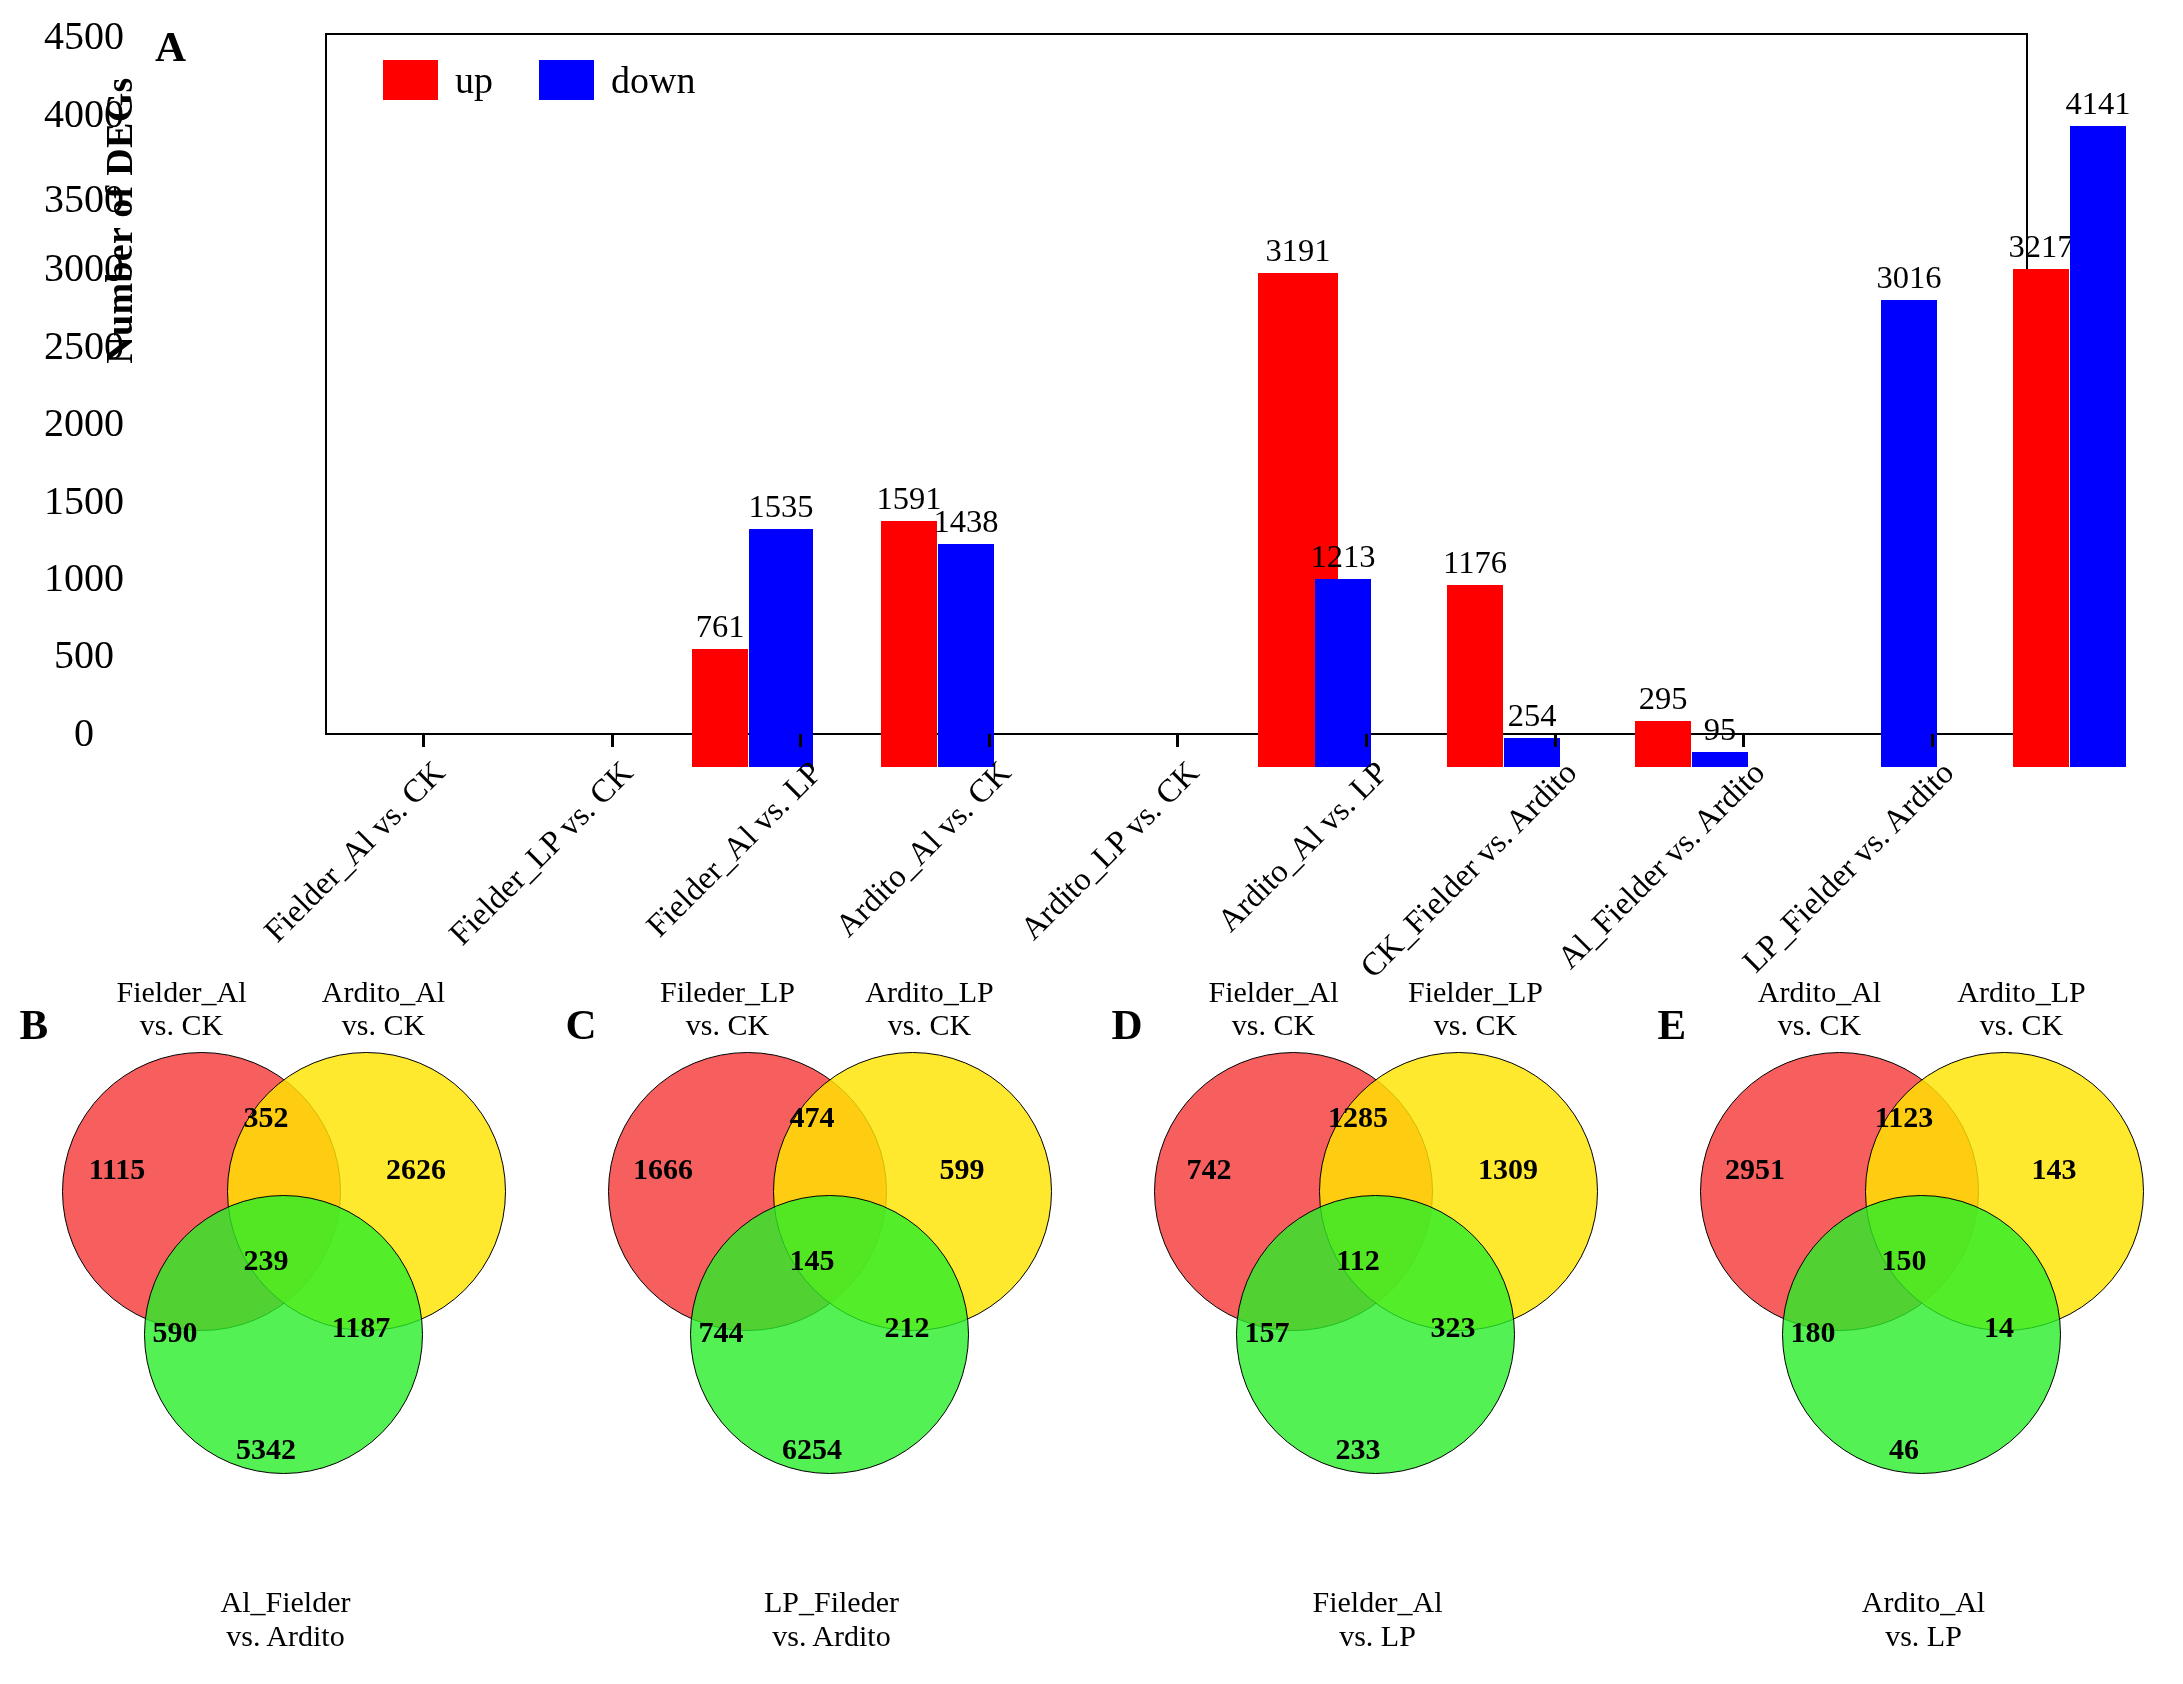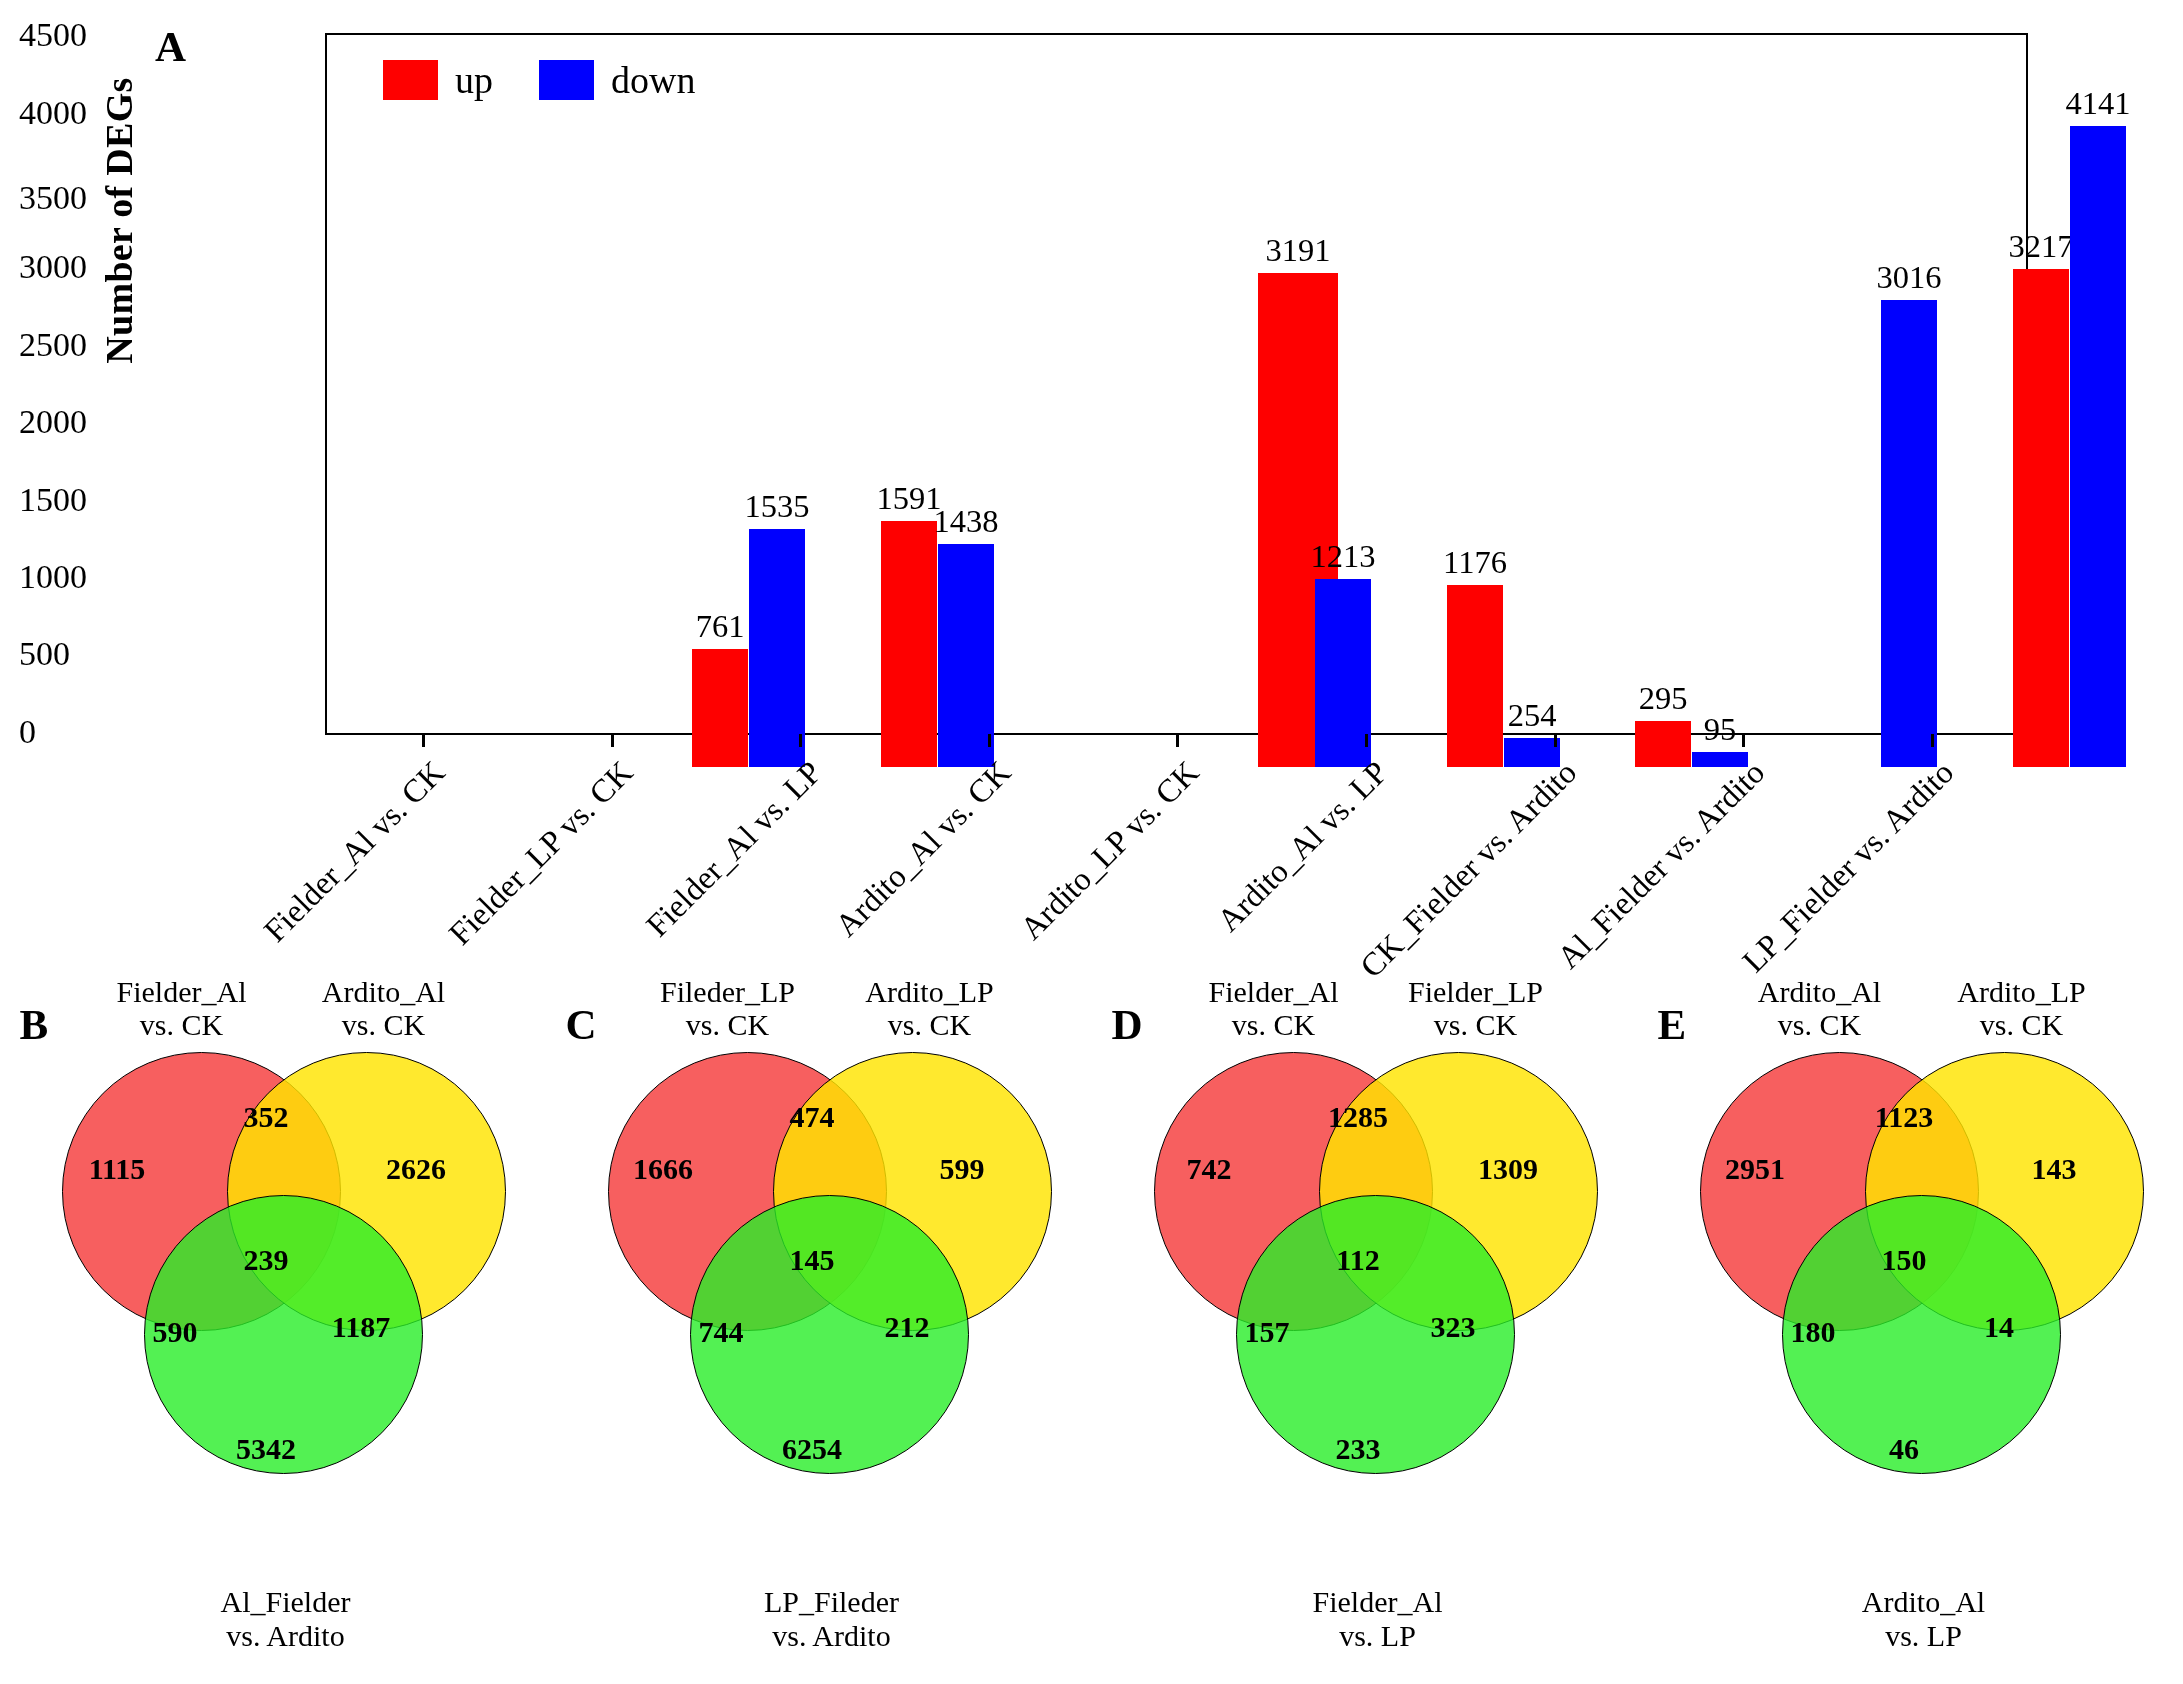--- a/index.html
+++ b/index.html
@@ -58,22 +58,22 @@
     text-align: center;
     font-size: 38px;
     font-weight: bold;
     letter-spacing: 0.3px;
   }
 
   .y-tick-label {
     position: absolute;
     right: 2034px;
     width: 130px;
-    text-align: left;
-    font-size: 34px;
+    text-align: center;
+    font-size: 40px;
     transform: translateY(-50%);
   }
   .y-tick-mark {
     position: absolute;
     left: 325px;
     width: 14.3px;
     height: 2.6px;
     background: #000;
     transform: translateY(-50%);
   }
@@ -245,21 +245,21 @@
       <div class="y-tick-label" style="top: 35px;">4500</div>
       <div class="y-tick-mark" style="top: 35px;"></div>
     </div>
 
   <div id="plot-frame">
     <div id="bars-layer">
         <div class="group" style="left: 37px; width: 114px;">
           <div class="bar up" style="height: 118px;">
             <div class="bar-value">761</div>
           </div>
-          <div class="bar down" style="height: 238px;">
+          <div class="bar down" style="height: 238px; padding-left: 8px;">
             <div class="bar-value">1535</div>
           </div>
         </div>
         <div class="group" style="left: 226px; width: 114px;">
           <div class="bar up" style="height: 246px;">
             <div class="bar-value">1591</div>
           </div>
           <div class="bar down" style="height: 223px;">
             <div class="bar-value">1438</div>
           </div>

